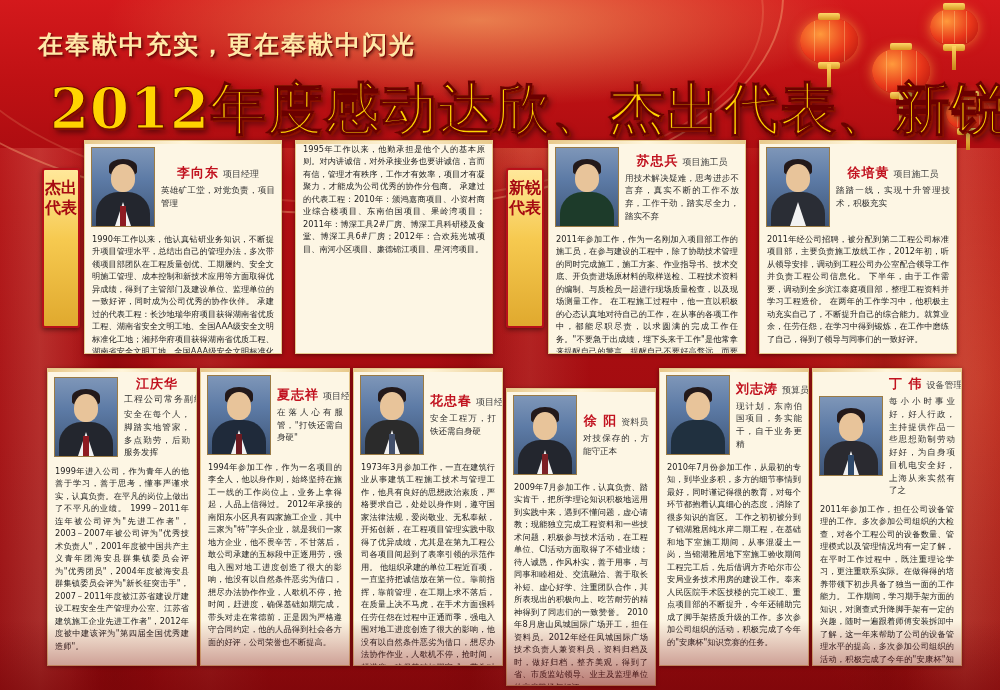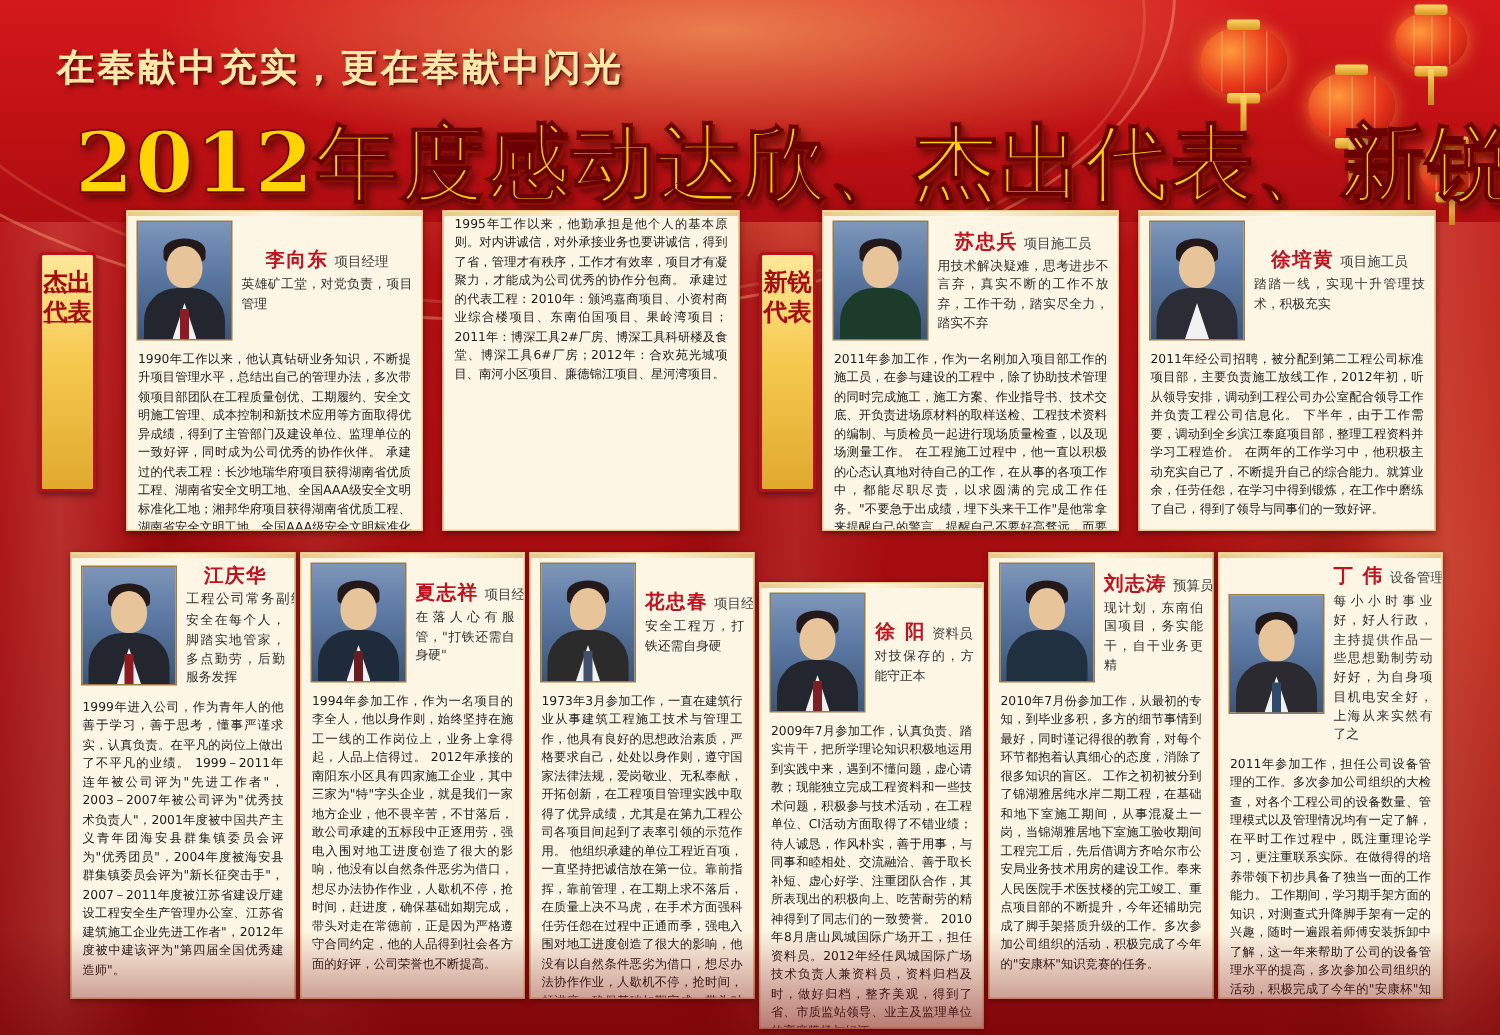--- a/index.html
+++ b/index.html
@@ -196,21 +196,21 @@
         <div class="rib" style="left:33px"></div>
         <div class="cap"></div>
         <div class="capb"></div>
       </div>
     <div class="tassel" style="height:20px"></div>
   </div>
 
   <div class="slogan">在奉献中充实，更在奉献中闪光</div>
   <div class="maintitle">2012年度感动达欣、杰出代表、新锐代表展示</div>
 
-  <div class="vtag" style="left:26px;top:168px;height:140px;text-decoration:underline;">
+  <div class="vtag" style="left:42px;top:168px;height:140px;">
     <span>杰出代表</span>
   </div>
   <div class="vtag" style="left:506px;top:168px;height:140px;">
     <span>新锐代表</span>
   </div>
 
   <div class="card" style="left:84px;top:140px;width:196px;height:212px;">
     <div class="grad-top"></div>
     <div class="hdr">
       <div class="photo">
@@ -224,21 +224,21 @@
         <div class="nm"><span>李向东</span><span class="post">项目经理</span></div>
         <div class="hand">英雄矿工堂，对党负责，项目管理</div>
       </div>
     </div>
     <div class="body-txt">1990年工作以来，他认真钻研业务知识，不断提升项目管理水平，总结出自己的管理办法，多次带领项目部团队在工程质量创优、工期履约、安全文明施工管理、成本控制和新技术应用等方面取得优异成绩，得到了主管部门及建设单位、监理单位的一致好评，同时成为公司优秀的协作伙伴。
 承建过的代表工程：长沙地瑞华府项目获得湖南省优质工程、湖南省安全文明工地、全国AAA级安全文明标准化工地；湘邦华府项目获得湖南省优质工程、湖南省安全文明工地、全国AAA级安全文明标准化工地；长沙地翔御府项目获得湖南省安全文明工地；奉贤大型社区项目获得上海市文明工地。</div>
   </div>
 
   <div class="card" style="left:295px;top:140px;width:196px;height:212px;">
     <div class="grad-top"></div>
-    <div class="body-txt">1995年工作以来，他勤承担是他个人的基本原则。对内讲诚信，对外承接业务也要讲诚信，得到了省，管理才有秩序，工作才有效率，项目才有凝聚力，才能成为公司优秀的协作分包商。
+    <div class="body-txt">1995年工作以来，他勤承担是他个人的基本原则。对内讲诚信，对外承接业务也要讲诚信，言而有信，管理才有秩序，工作才有效率，项目才有凝聚力，才能成为公司优秀的协作分包商。
 承建过的代表工程：2010年：颁鸿嘉商项目、小资村商业综合楼项目、东南伯国项目、果岭湾项目；2011年：博深工具2#厂房、博深工具科研楼及食堂、博深工具6#厂房；2012年：合欢苑光城项目、南河小区项目、廉德锦江项目、星河湾项目。</div>
   </div>
 
   <div class="card" style="left:548px;top:140px;width:196px;height:212px;">
     <div class="grad-top"></div>
     <div class="hdr">
       <div class="photo">
           <div class="hair"></div>
           <div class="head"></div>
           <div class="torso" style="background:#1d3b2a"></div>

